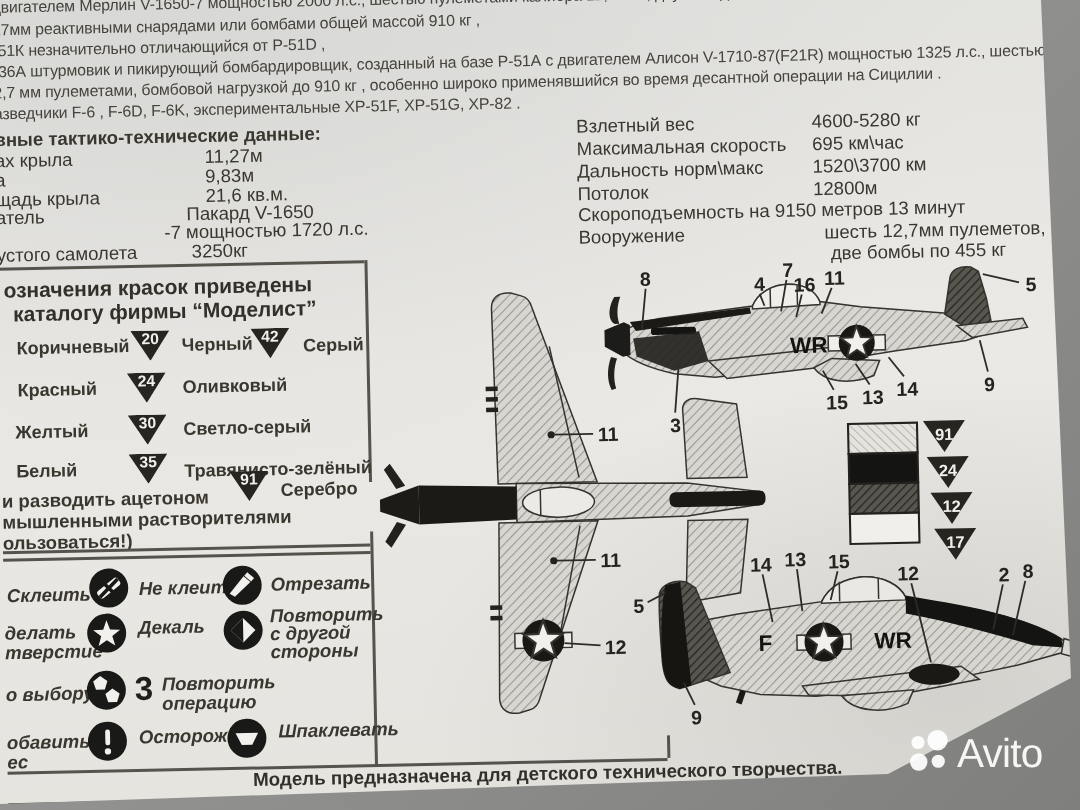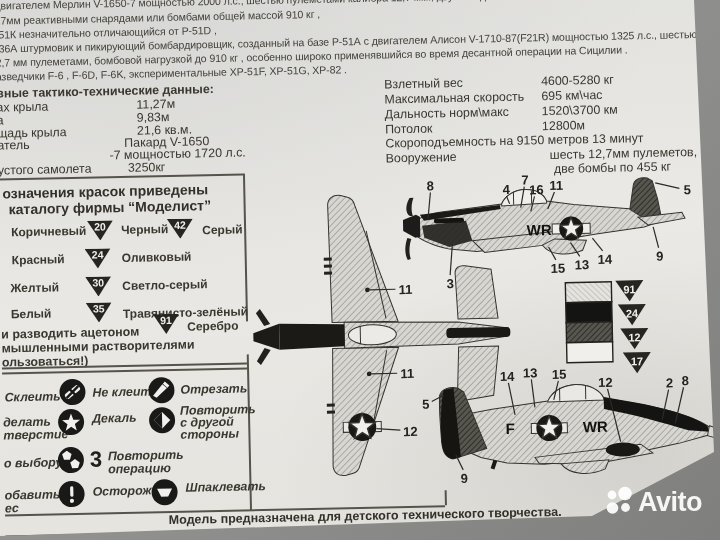--- a/index.html
+++ b/index.html
@@ -25,21 +25,21 @@
   .hr{position:absolute;height:1.6px;background:#56534c;}
   .vr{position:absolute;width:1.6px;background:#56534c;}
   .tri{position:absolute;width:26px;height:20px;background:#26251f;
     clip-path:polygon(0 0,100% 0,50% 100%);
     color:#f1f0ec;font-size:10.5px;font-weight:bold;text-align:center;line-height:13px;}
   .icn{position:absolute;width:28px;height:28px;}
   .bignum{font-size:22px;font-weight:bold;color:#201f1b;}
   .caption{position:absolute;left:0;top:509px;width:720px;text-align:center;
     font-size:12.5px;font-weight:bold;color:#33302a;}
   .wm{position:absolute;left:604px;top:486px;display:flex;align-items:center;gap:4px;
-    color:rgba(255,255,255,.93);font-weight:bold;font-size:27px;letter-spacing:-.5px;}
+    color:rgba(255,255,255,.93);font-weight:normal;font-size:27px;letter-spacing:-.5px;}
   svg text{font-family:"Liberation Sans",sans-serif;}
   .co{font-weight:bold;font-size:13px;fill:#24231e;text-anchor:middle;}
   .mk{font-weight:bold;fill:#14130f;text-anchor:middle;}
 </style>
 </head>
 <body>
 
 <div class="scene">
  <div class="paper">
   <div class="content">

